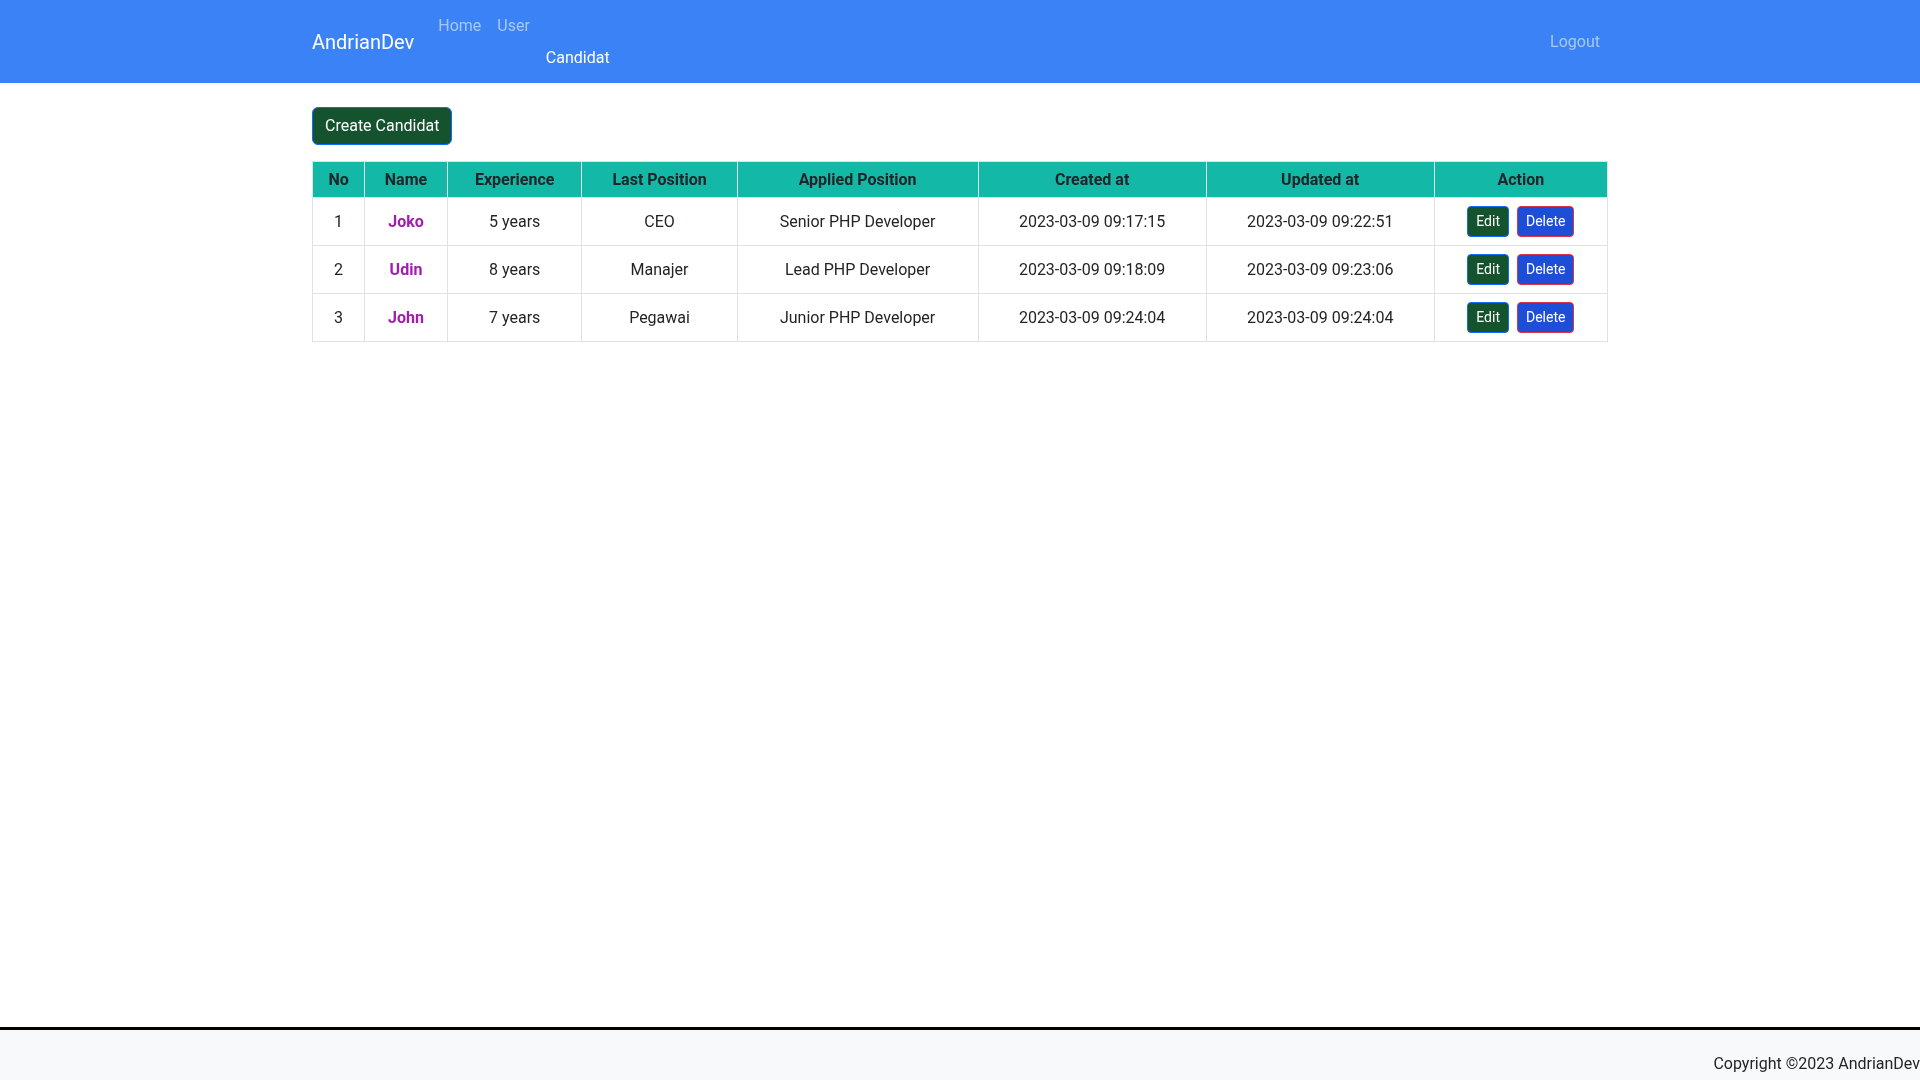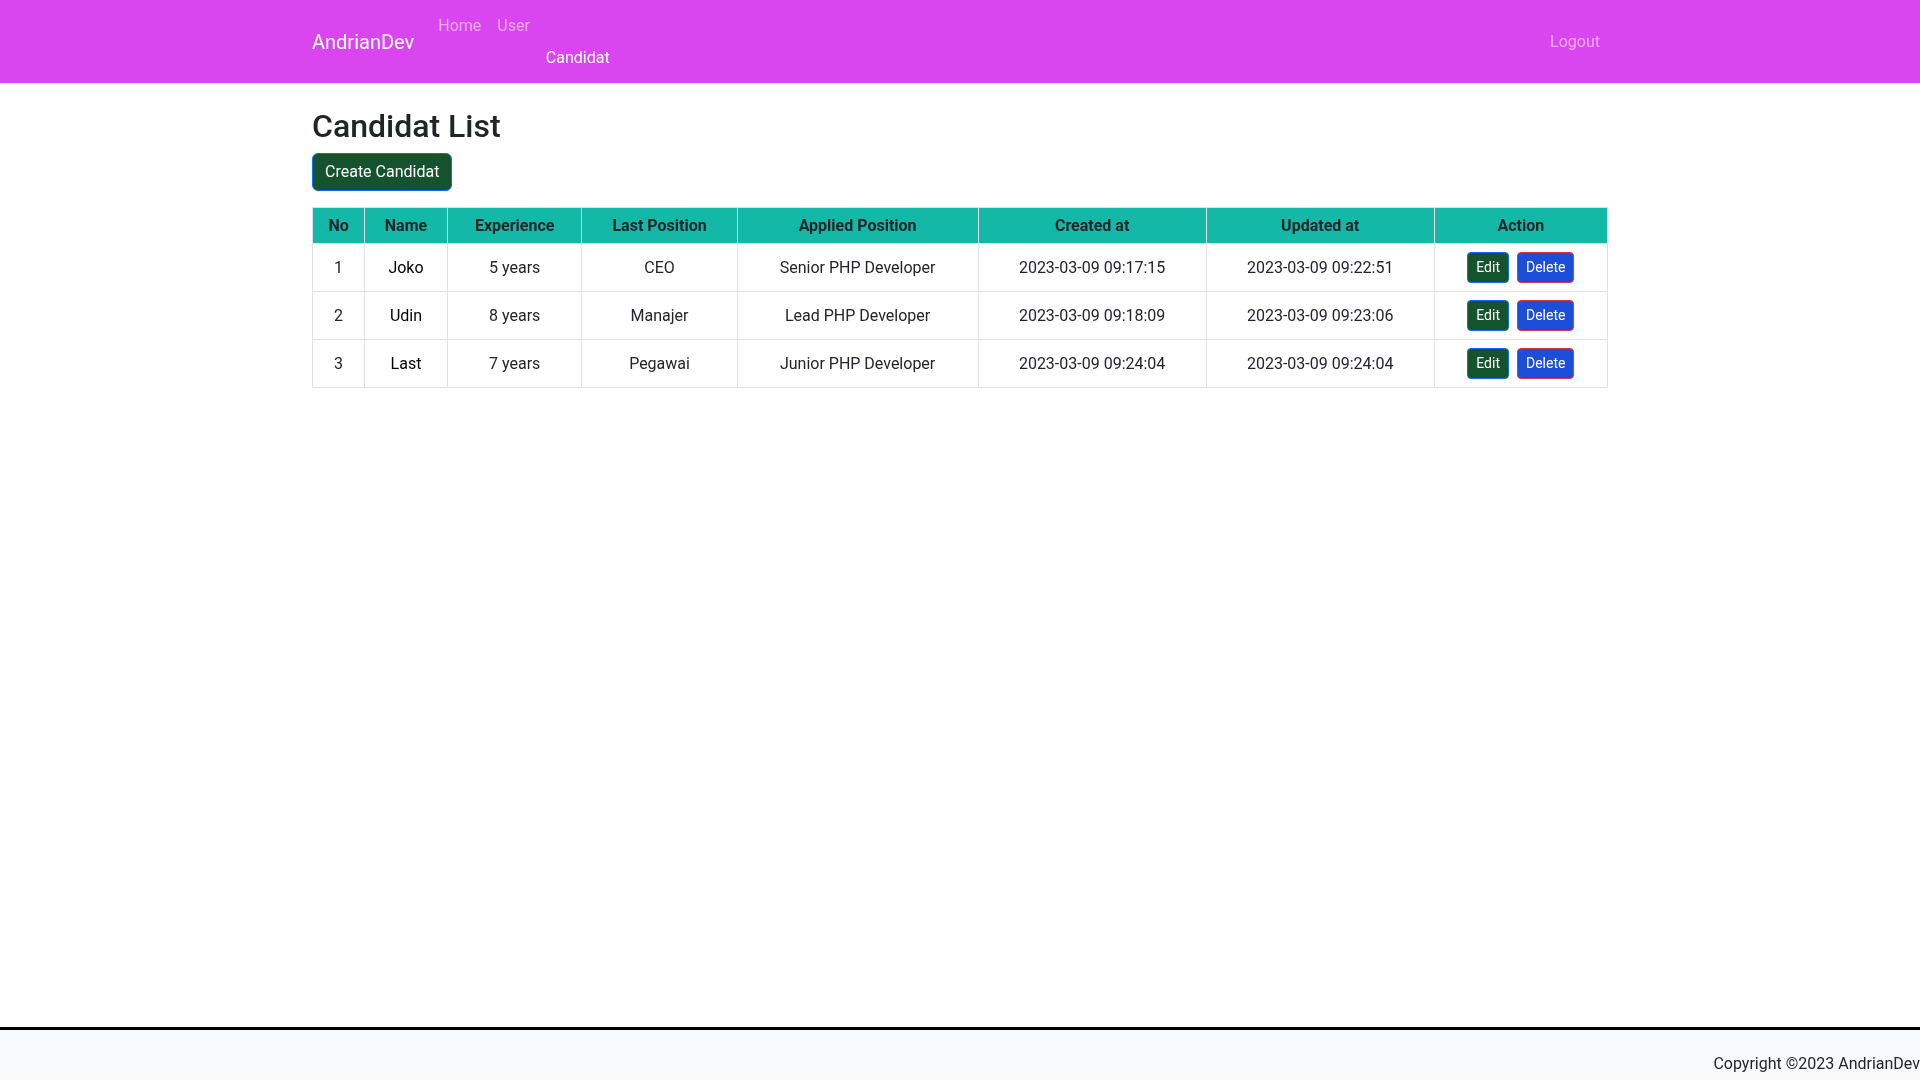--- a/index.html
+++ b/index.html
@@ -7,21 +7,21 @@
       padding: 0;
       box-sizing: border-box;
     }
     body {
       font-family: -apple-system, BlinkMacSystemFont, "Segoe UI", Roboto, "Helvetica Neue", Arial, sans-serif;
       font-size: 16px;
       color: #212529;
       background: #fff;
     }
     .navbar {
-      background: #d946ef;
+      background: #3b82f6;
       padding: 0.5rem 0;
     }
     .container {
       max-width: 1320px;
       margin: 0 auto;
       padding: 0 12px;
     }
     .navbar .container {
       display: flex;
       align-items: center;
@@ -102,22 +102,23 @@
       vertical-align: middle;
     }
     .table thead th {
       background: #14b8a6;
       font-weight: 700;
     }
     .text-center {
       text-align: center;
     }
     .table a.name-link {
-      color: #000000;
-      text-decoration: none;
+      color: #a21caf;
+      text-decoration: none;
+      font-weight: bold;
     }
     .action-cell {
       white-space: nowrap;
     }
     .action-cell .btn + .btn {
       margin-left: 0.25rem;
     }
     footer {
       text-align: right;
       padding: 1.5rem 0;
@@ -146,21 +147,20 @@
     </div>
     <ul class="navbar-nav">
       <li>
           <a class="nav-link">Logout</a>
         </li>
     </ul>
   </div>
 </nav>
 
 <div class="container main-content">
-  <h2>Candidat List</h2>
 
   <div class="mb-3">
     <a class="btn btn-primary">Create Candidat</a>
   </div>
 
   <table class="table table-bordered text-center">
     <thead>
       <tr>
         <th>No</th>
         <th>Name</th>
@@ -194,21 +194,21 @@
         <td>Lead PHP Developer</td>
         <td>2023-03-09 09:18:09</td>
         <td>2023-03-09 09:23:06</td>
         <td class="action-cell">
           <a class="btn btn-primary btn-sm">Edit</a>
           <a class="btn btn-danger btn-sm">Delete</a>
         </td>
       </tr>
       <tr>
         <td>3</td>
-        <td><a class="name-link">Last</a></td>
+        <td><a class="name-link">John</a></td>
         <td>7 years</td>
         <td>Pegawai</td>
         <td>Junior PHP Developer</td>
         <td>2023-03-09 09:24:04</td>
         <td>2023-03-09 09:24:04</td>
         <td class="action-cell">
           <a class="btn btn-primary btn-sm">Edit</a>
           <a class="btn btn-danger btn-sm">Delete</a>
         </td>
       </tr>

